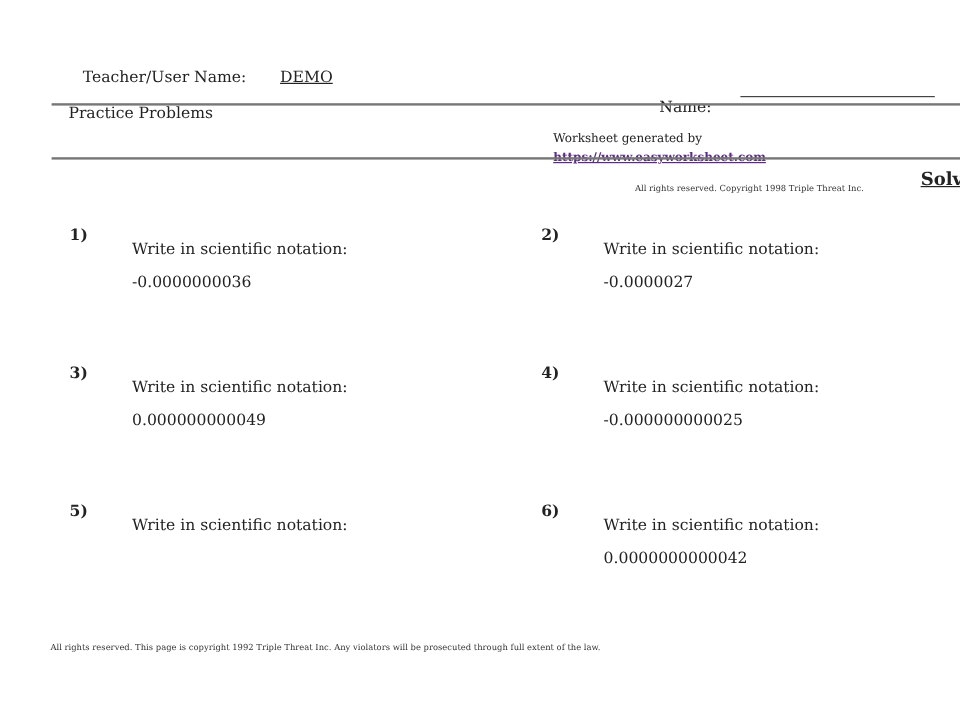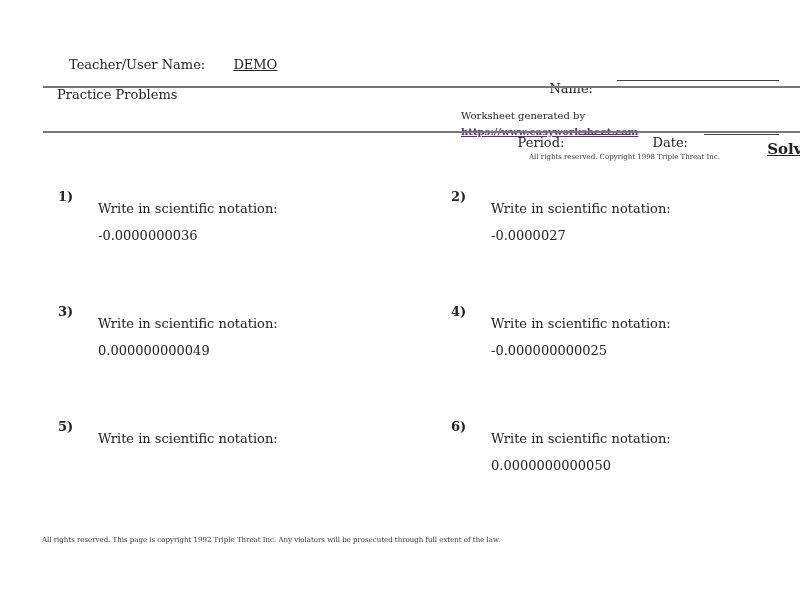--- a/index.html
+++ b/index.html
@@ -21,41 +21,37 @@
 
     .gen { position: absolute; left: 401px; top: 60px; }
     .gen .line1 { font-size: 10px; line-height: 16px; }
     .gen .link { color: #5a2d82; font-weight: bold; text-decoration: underline; }
     .gen .line2 { font-size: 7px; line-height: 10px; color: #333; text-align: center; }
 
     .title { position: absolute; left: 0; right: 0; top: 104px; text-align: right; font-size: 15px; font-weight: bold; text-decoration: underline; }
 
     .problem { position: absolute; width: 340px; font-size: 13px; line-height: 15px; }
     .problem .num { position: absolute; left: 0; top: 0; font-weight: bold; }
-    .problem .body { position: absolute; left: 28px; top: 0; white-space: nowrap; }
+    .problem .body { position: absolute; left: 40px; top: 0; white-space: nowrap; }
 
     .footer { position: absolute; left: 6px; top: 500px; font-size: 7px; color: #333; }
   </style>
 </head>
 <body>
 
 <div class="hdr-left">
   <div>
     <span>Teacher/User Name: </span><span class="demo">DEMO</span>
   </div>
   <div>Practice Problems</div>
 </div>
 
 <div class="hdr-right">
   <div>
     <span>Name:</span><span class="blank name"></span>
-  </div>
-  <div>
-    <span>Period:</span><span class="blank period"></span>
-    <span class="lbl-date">Date:</span><span class="blank date"></span>
   </div>
 </div>
 
 <div class="rule r1"></div>
 
 <div class="gen">
   <div class="line1">
     <span>Worksheet generated by </span><span class="link">https://www.easyworksheet.com</span>
   </div>
   <div class="line2">All rights reserved. Copyright 1998 Triple Threat Inc.</div>
@@ -101,17 +97,17 @@
   <span class="num">5)</span>
   <div class="body">
     <div>Write in scientific notation:</div>
   </div>
 </div>
 
 <div class="problem" style="left:403px; top:371px;">
   <span class="num">6)</span>
   <div class="body">
     <div>Write in scientific notation:</div>
-    <div>0.0000000000050</div>
+    <div>0.0000000000042</div>
   </div>
 </div>
 
 <div class="footer">All rights reserved. This page is copyright 1992 Triple Threat Inc. Any violators will be prosecuted through full extent of the law.</div>
 
 </body></html>

